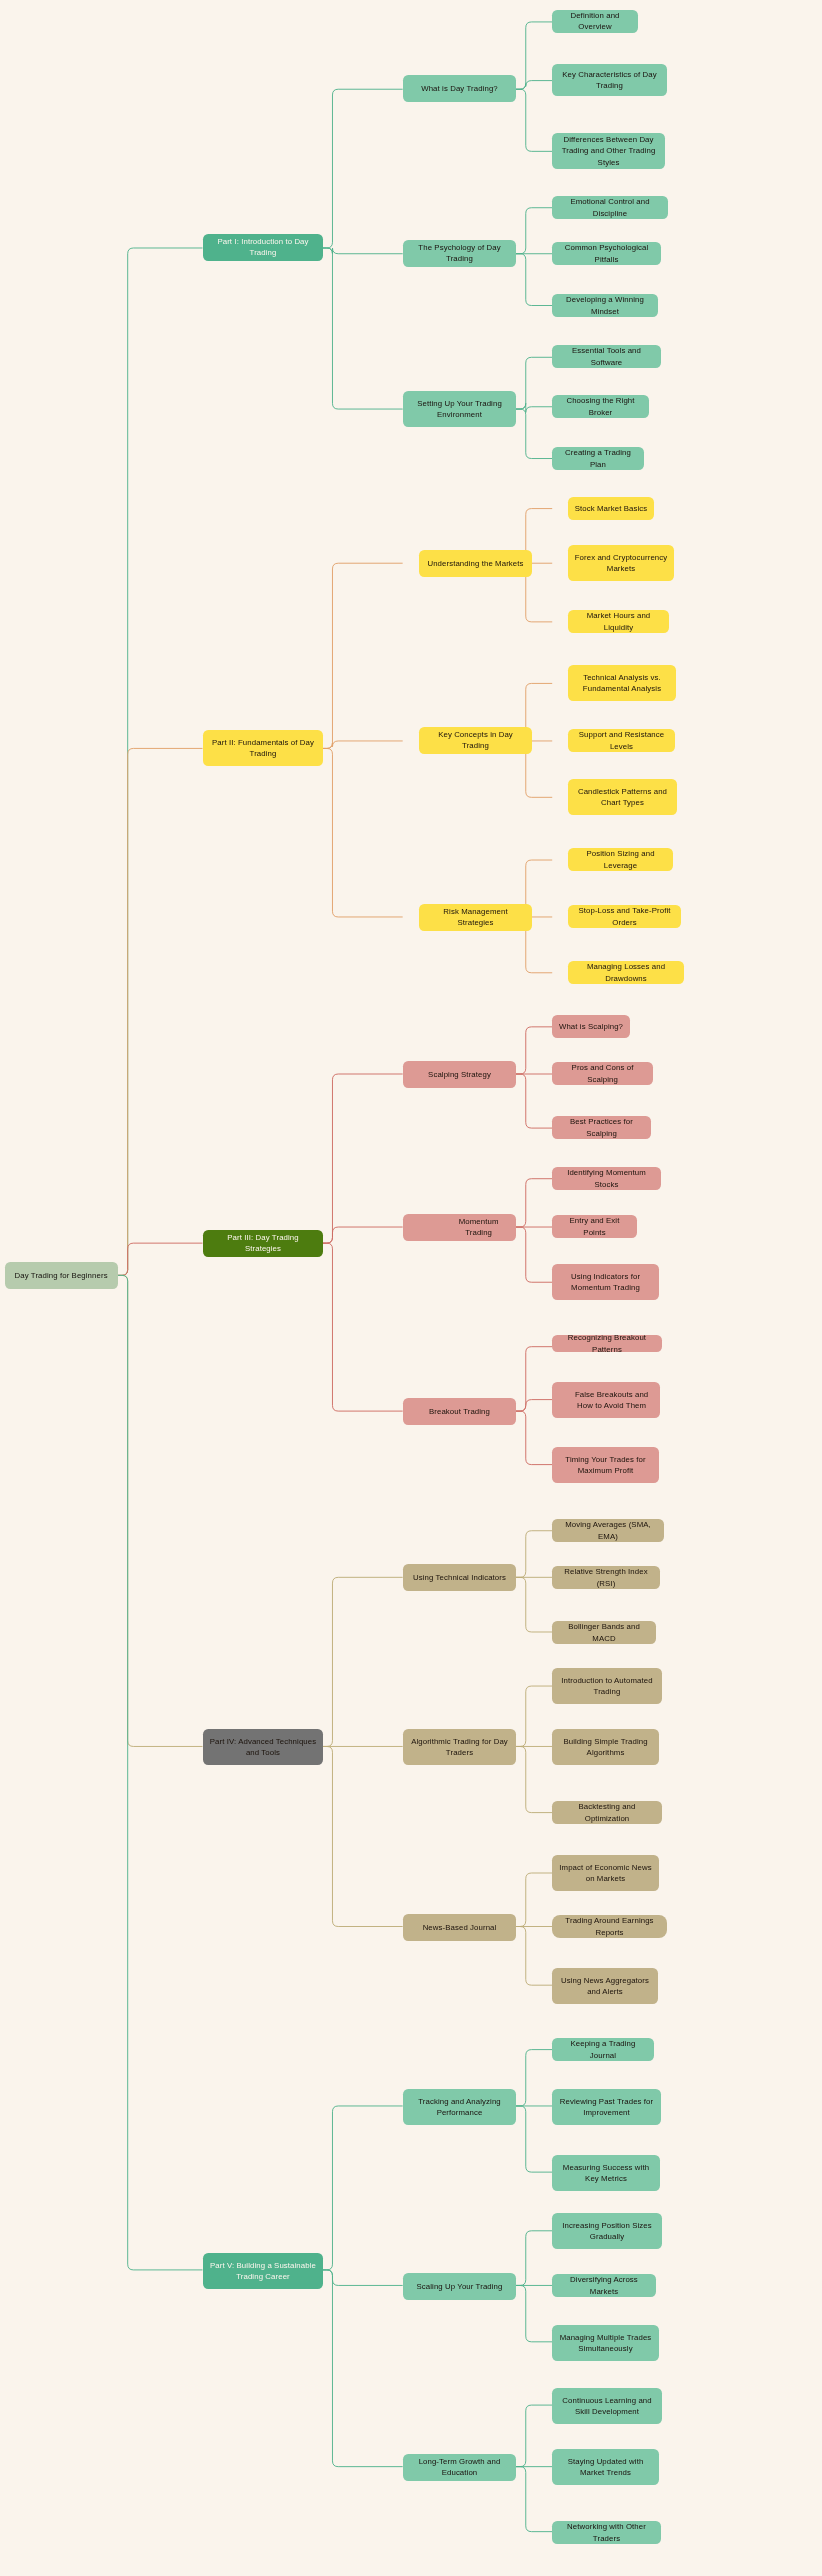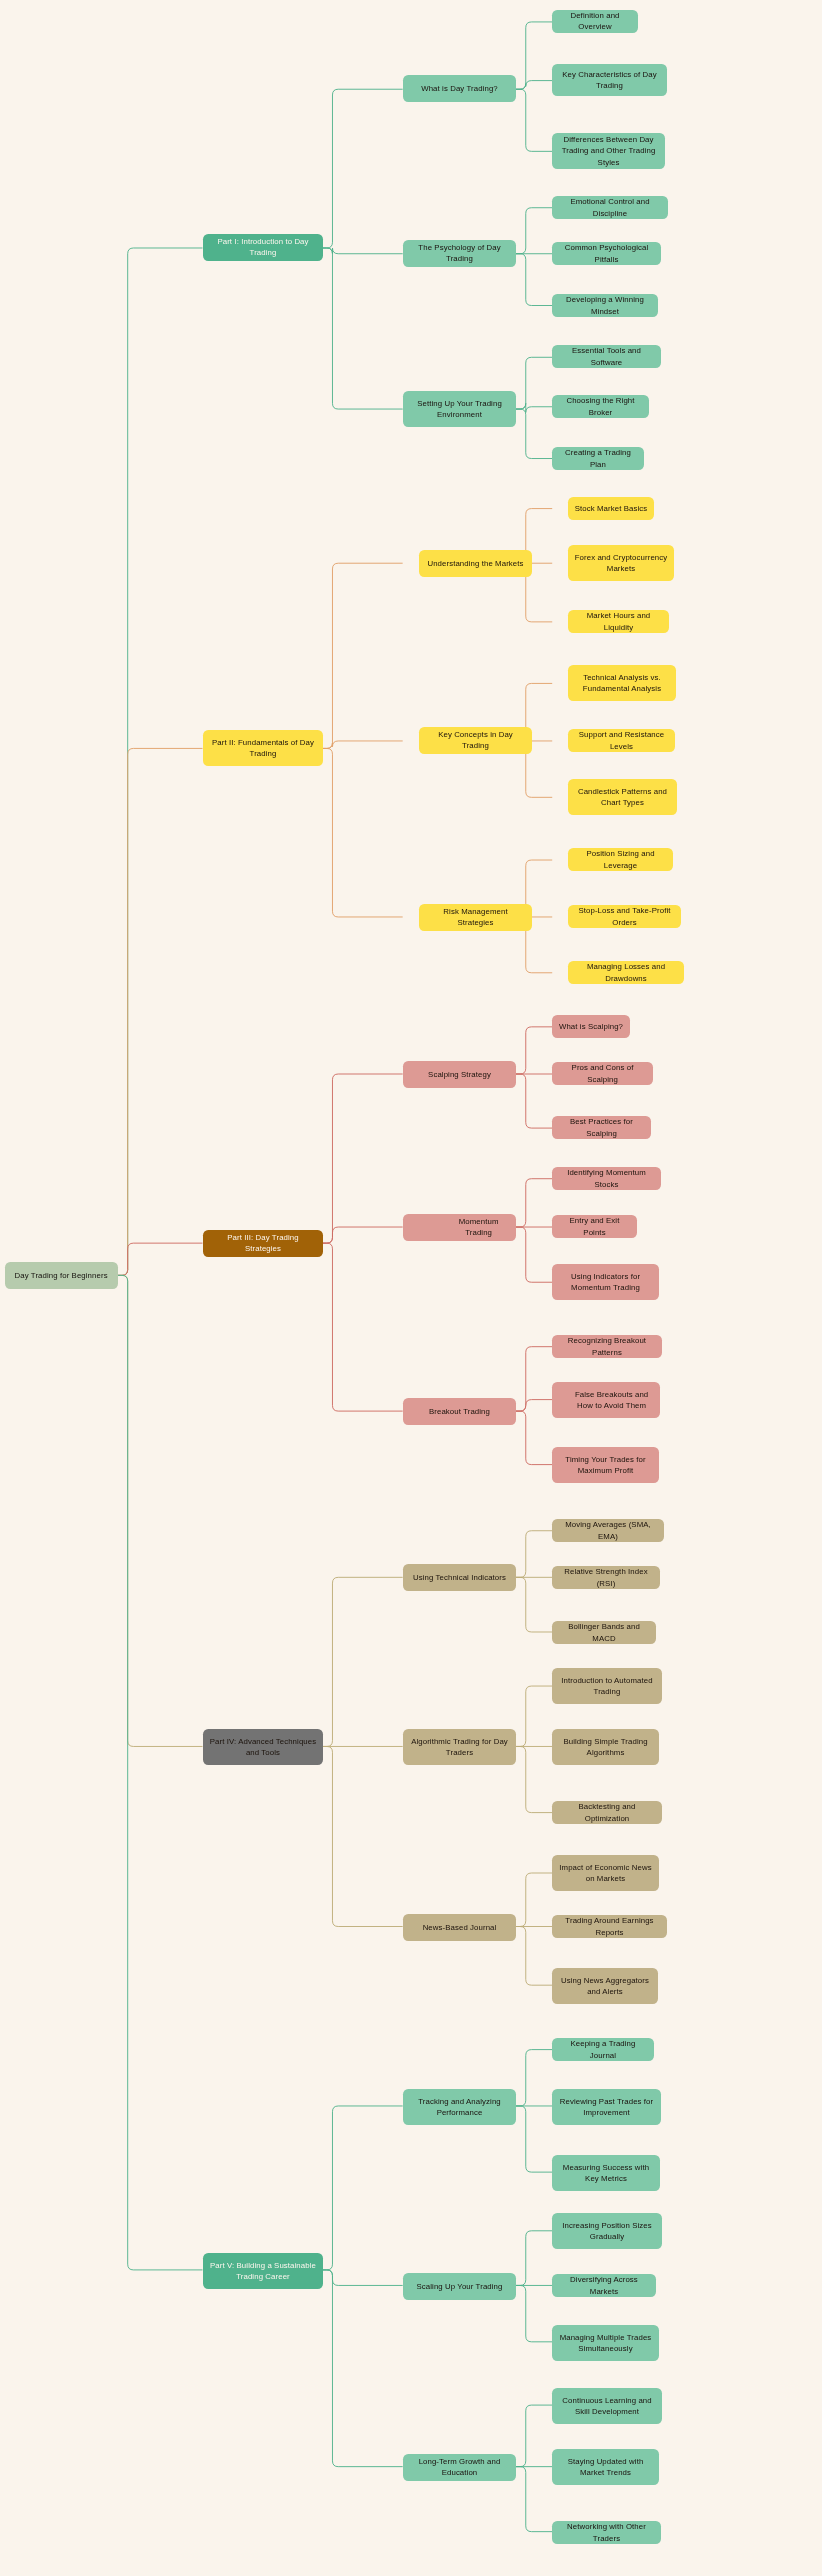--- a/index.html
+++ b/index.html
@@ -35,21 +35,21 @@
     line-height: 1.45;
     color: #19110d;
     letter-spacing: 0.1px;
   }
   .node.root     { background: #b6cbad; color:#16120e; }
   .node.lvl1     { color: #fdf6ee; }
   .node.p1       { background: #4fb28c; }
   .node.p1b      { background: #80c9a9; }
   .node.p2       { background: #fde047; color:#1b120b; }
   .node.p2b      { background: #fde047; color:#1b120b;margin-left:16px; }
-  .node.p3       { background: #a16207; }
+  .node.p3       { background: #4d7c0f; }
   .node.p3b      { background: #dd9a94; color:#1b120b; }
   .node.p4       { background: #737373; color:#1b120b; }
   .node.p4b      { background: #c1b28a; color:#1b120b; }
   .node.p5       { background: #4fb28c; }
   .node.p5b      { background: #80c9a9; }
 </style>
 </head>
 <body>
 
 <div id="canvas">
@@ -225,21 +225,21 @@
       </div>
       <div class="node p3b" style="left: 552px; top: 1215px; width: 85px; height: 23px;">
         <span>Entry and Exit Points</span>
       </div>
       <div class="node p3b" style="left: 552px; top: 1264px; width: 107px; height: 36px;">
         <span>Using Indicators for Momentum Trading</span>
       </div>
       <div class="node p3b" style="left: 403px; top: 1398px; width: 113px; height: 26.5px;">
         <span>Breakout Trading</span>
       </div>
-      <div class="node p3b" style="left: 552px; top: 1335px; width: 110px; height: 23px;">
+      <div class="node p3b" style="left: 552px; top: 1335px; width: 110px; height: 17px;">
         <span>Recognizing Breakout Patterns</span>
       </div>
       <div class="node p3b" style="left: 552px; top: 1382px; width: 108px; height: 36px; padding-left: 17px;">
         <span>False Breakouts and How to Avoid Them</span>
       </div>
       <div class="node p3b" style="left: 552px; top: 1447px; width: 107px; height: 36px;">
         <span>Timing Your Trades for Maximum Profit</span>
       </div>
       <div class="node p4 lvl1" style="left: 203px; top: 1729px; width: 120px; height: 36px;">
         <span>Part IV: Advanced Techniques and Tools</span>
@@ -267,21 +267,21 @@
       </div>
       <div class="node p4b" style="left: 552px; top: 1801px; width: 110px; height: 23px;">
         <span>Backtesting and Optimization</span>
       </div>
       <div class="node p4b" style="left: 403px; top: 1914px; width: 113px; height: 26.5px;">
         <span>News-Based Journal</span>
       </div>
       <div class="node p4b" style="left: 552px; top: 1855px; width: 107px; height: 36px;">
         <span>Impact of Economic News on Markets</span>
       </div>
-      <div class="node p4b" style="left: 552px; top: 1915px; width: 115px; height: 23px;">
+      <div class="node p4b" style="left: 552px; top: 1915px; width: 115px; height: 23px; border-radius: 8px;">
         <span>Trading Around Earnings Reports</span>
       </div>
       <div class="node p4b" style="left: 552px; top: 1968px; width: 106px; height: 36px;">
         <span>Using News Aggregators and Alerts</span>
       </div>
       <div class="node p5 lvl1" style="left: 203px; top: 2253px; width: 120px; height: 36px;">
         <span>Part V: Building a Sustainable Trading Career</span>
       </div>
       <div class="node p5b" style="left: 403px; top: 2089px; width: 113px; height: 36px;">
         <span>Tracking and Analyzing Performance</span>

